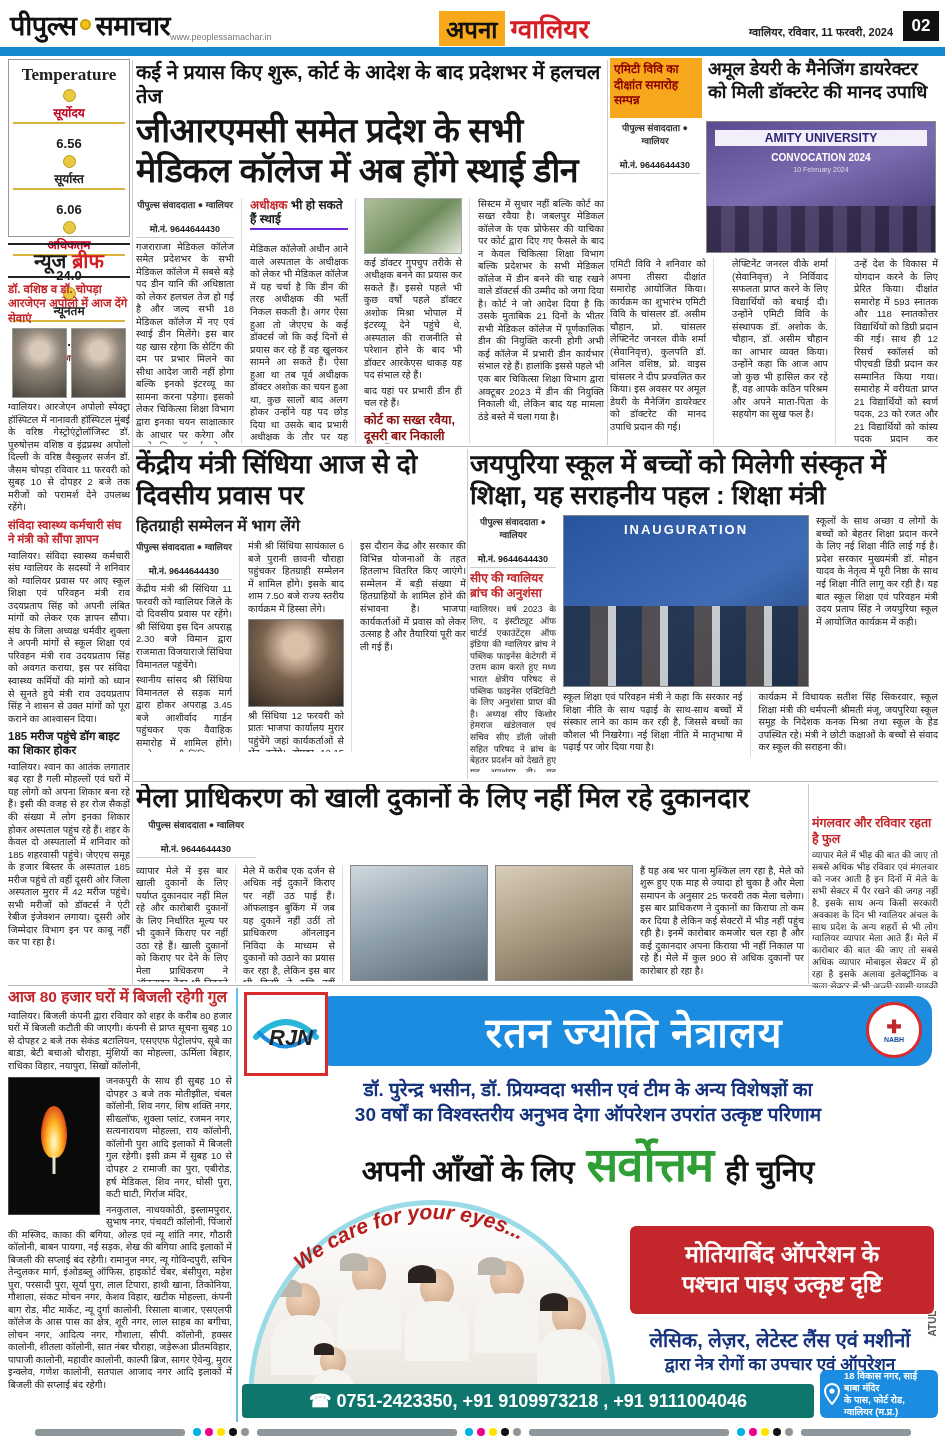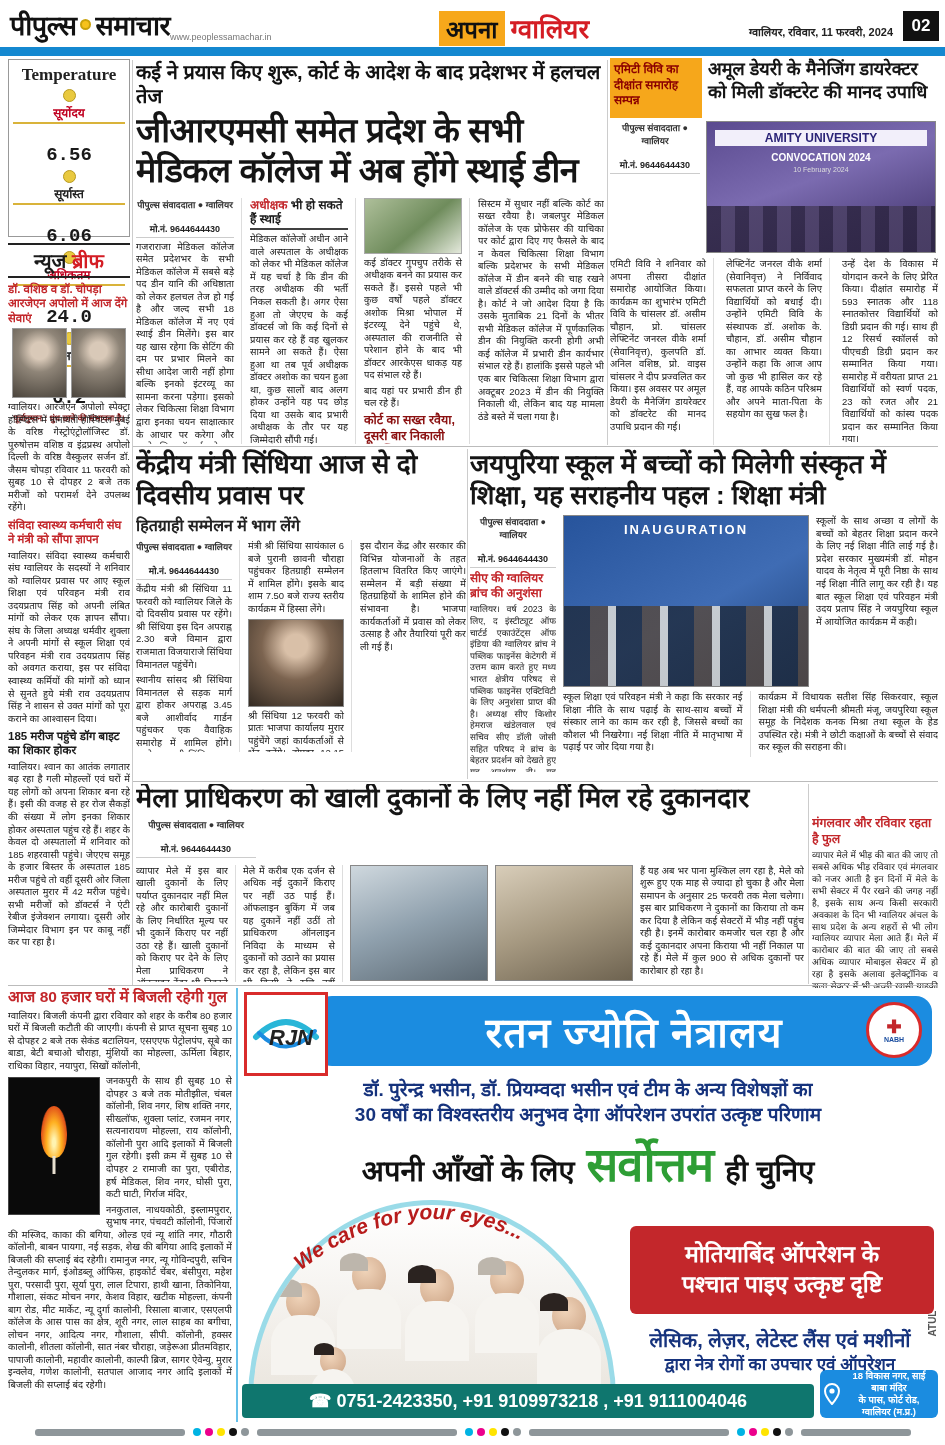--- a/index.html
+++ b/index.html
@@ -28,54 +28,54 @@
   .hline { position:absolute; height:1px; background:#bbb; }
   .redhead { color:#c3272b; font-weight:800; }
 
   
   .temp { position:absolute; left:8px; top:59px; width:122px; height:178px; border:1px solid #999; padding:5px 4px; }
   .temp h2 { font-family:"Liberation Serif", serif; font-size:17px; text-align:center; color:#222; margin-bottom:4px; }
   .tgrid { display:grid; grid-template-columns:1fr; row-gap:4px; text-align:center; }
   .tcell .dot { width:13px; height:13px; border-radius:50%; background:#e9c93f; border:1px solid #b89a20; margin:0 auto 2px; }
   .tcell .lbl { font-size:12px; font-weight:800; border-bottom:2px solid #d9b33a; padding-bottom:1px; }
   .tcell .lbl.r { color:#c00020; } .tcell .lbl.k { color:#222; }
-  .tcell .val { font-family:Liberation Mono, monospace; font-size:19px; font-weight:700; margin-top:20px; }
+  .tcell .val { font-family:Liberation Sans, sans-serif; font-size:13px; font-weight:700; margin-top:12px; }
   .forecast { font-size:8.5px; font-weight:700; color:#7a1010; text-align:center; margin-top:4px; line-height:1.3; }
 
   
   .brief { position:absolute; left:8px; top:243px; width:122px; height:740px; overflow:hidden; }
   .brief-title { border-top:2px solid #222; border-bottom:2px solid #222; text-align:center; font-size:20px; font-weight:800; padding:2px 0; margin-bottom:4px; }
   .brief-title .t2 { color:#d41d24; }
   .bh { font-size:11.5px; font-weight:800; color:#c3272b; line-height:1.25; margin:4px 0 3px; }
   .bh.k { color:#1a1a1a; }
   .ports { display:flex; gap:4px; justify-content:center; margin:3px 0; }
   .port { width:55px; height:70px; border:1px solid #999; background:radial-gradient(circle at 50% 32%, #d9c9b8 16%, #8f8578 40%, #4a443c 100%); }
 
   
   .lead { position:absolute; left:136px; top:60px; width:468px; height:385px; overflow:hidden; }
   .kicker { font-size:20px; font-weight:800; color:#111; line-height:1.2; }
   .lead-h { font-size:34px; font-weight:800; color:#151515; line-height:1.17; letter-spacing:-.5px; margin-top:3px; }
   .cols { display:flex; gap:8px; margin-top:7px; height:246px; overflow:hidden; }
   .col { border-right:1px solid #ddd; padding-right:7px; }
   .col:last-child { border-right:none; padding-right:0; }
-  .boxlab { font-size:12px; font-weight:800; border-bottom:2px solid #404040; padding-bottom:2px; margin-bottom:3px; line-height:1.2; }
+  .boxlab { font-size:12px; font-weight:800; border-bottom:2px solid #6d28d9; padding-bottom:2px; margin-bottom:13px; line-height:1.2; }
   .sub2 { font-size:12.5px; font-weight:800; color:#8b1111; line-height:1.25; margin:3px 0; }
 
   
   .amity { position:absolute; left:610px; top:58px; width:328px; height:387px; overflow:hidden; }
   .am-head { display:flex; gap:6px; }
   .am-tag { width:92px; min-height:60px; background:#f6a71b; color:#8b0000; font-weight:800; font-size:12px; line-height:1.3; padding:4px; }
   .am-h { flex:1; font-size:18px; font-weight:800; line-height:1.25; color:#151515; }
   .am-row2 { display:flex; gap:6px; margin-top:3px; }
   .am-photo { width:230px; height:132px; background:linear-gradient(160deg,#5a4a8f,#7b6bb0 45%,#3c2f66); border:1px solid #888; position:relative; flex:none; }
   .am-banner { position:absolute; left:8px; right:8px; top:8px; background:#f2effa; color:#2b2477; font-weight:800; font-size:12px; text-align:center; padding:1px 0; }
   .am-banner2 { position:absolute; left:30px; right:30px; top:30px; color:#fff; font-weight:800; font-size:10px; text-align:center; }
   .am-banner3 { position:absolute; left:30px; right:30px; top:44px; color:#ddd; font-size:7px; text-align:center; }
   .am-crowd { position:absolute; bottom:0; left:0; right:0; height:46px; background:repeating-linear-gradient(90deg,#2c2440 0 14px,#4a3f63 14px 28px); opacity:.85; }
-  .am-cols { display:flex; gap:12px; margin-top:5px; height:198px; overflow:hidden; }
+  .am-cols { display:flex; gap:18px; margin-top:5px; height:198px; overflow:hidden; }
 
   
   .scindia { position:absolute; left:136px; top:449px; width:330px; height:330px; overflow:hidden; }
   .sc-h { font-size:26px; font-weight:800; line-height:1.18; color:#151515; }
   .sc-sub { font-size:16px; font-weight:800; color:#222; margin:4px 0; }
   .sc-cols { display:flex; gap:8px; height:212px; overflow:hidden; margin-top:2px; }
   .sc-photo { width:96px; height:88px; margin:3px auto; background:radial-gradient(circle at 50% 30%, #d9c0a8 15%, #7c6450 45%, #332a22 100%); border:1px solid #888; }
 
   
   .jaip { position:absolute; left:470px; top:449px; width:468px; height:330px; overflow:hidden; }
@@ -137,21 +137,21 @@
   .torso { width:64px; height:60px; border-radius:28px 28px 0 0; background:#f6f4f0; margin-top:-6px; }
   .arc-svg { position:absolute; left:0; top:196px; width:390px; height:130px; z-index:2; }
   .redbox { position:absolute; left:392px; top:238px; width:304px; height:88px; background:#c3272b; border-radius:6px;
             display:flex; flex-direction:column; align-items:center; justify-content:center; gap:2px; }
   .redbox div { color:#fff; font-size:23px; font-weight:800; line-height:1.2; }
   .svc1 { position:absolute; left:386px; top:338px; width:312px; text-align:center; color:#16337d; font-size:20px; font-weight:800; }
   .svc2 { position:absolute; left:386px; top:364px; width:312px; text-align:center; color:#16337d; font-size:17px; font-weight:800; }
   .phonebar { position:absolute; left:4px; top:396px; width:572px; height:34px; background:#0f766e; border-radius:4px;
               display:flex; align-items:center; justify-content:center; color:#fff; font-size:18px; font-weight:800; }
   .addrbox { position:absolute; left:582px; top:382px; width:118px; height:48px; background:#1b8ce0; border-radius:6px;
-             display:flex; align-items:center; gap:4px; padding:3px 4px;text-align:center; }
+             display:flex; align-items:center; gap:4px; padding:3px 4px; }
   .addr { color:#fff; font-size:9.5px; font-weight:700; line-height:1.25; }
   .atul { position:absolute; right:-8px; top:330px; transform:rotate(-90deg); font-size:10px; font-weight:800; color:#555; }
 
   
   .regstrip { position:absolute; left:0; top:1424px; width:945px; height:16px; display:flex; align-items:center; justify-content:center; gap:8px; }
   .regbar { height:7px; background:#8e969a; border-radius:3px; }
   .dots { display:flex; gap:4px; }
   .dot7 { width:8px; height:8px; border-radius:50%; }
 </style>
 </head>

